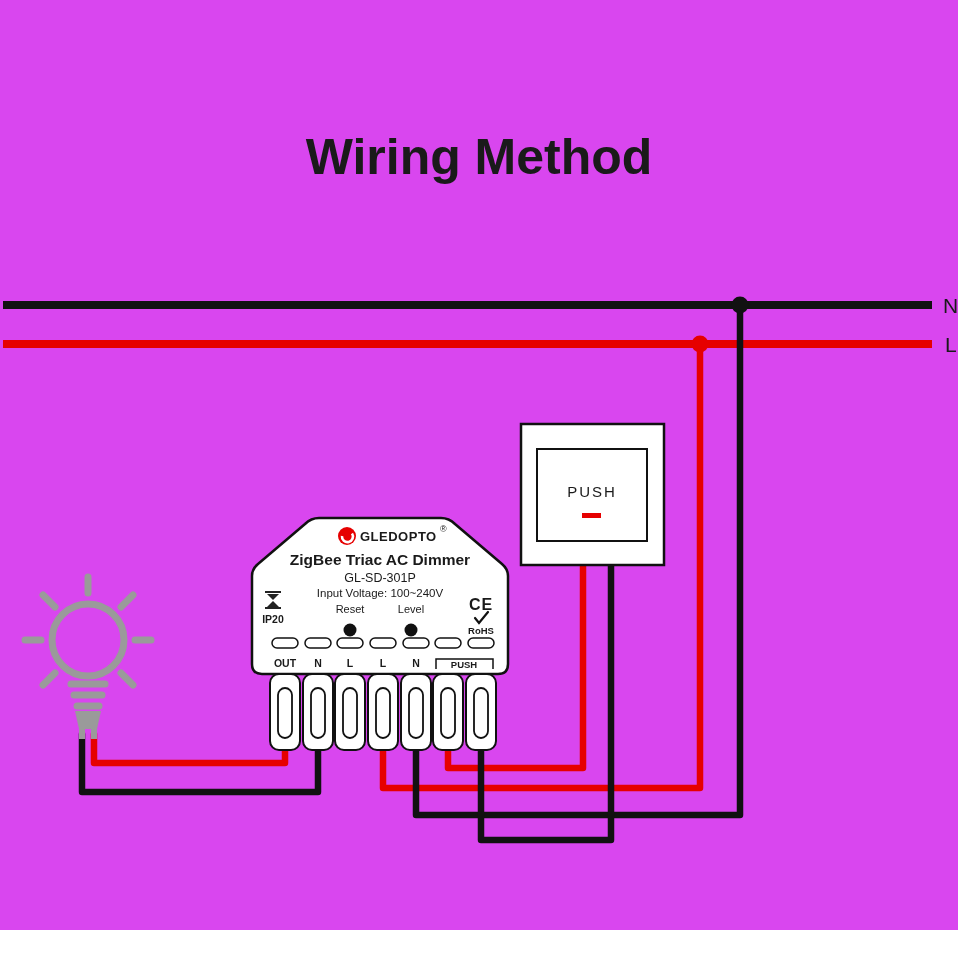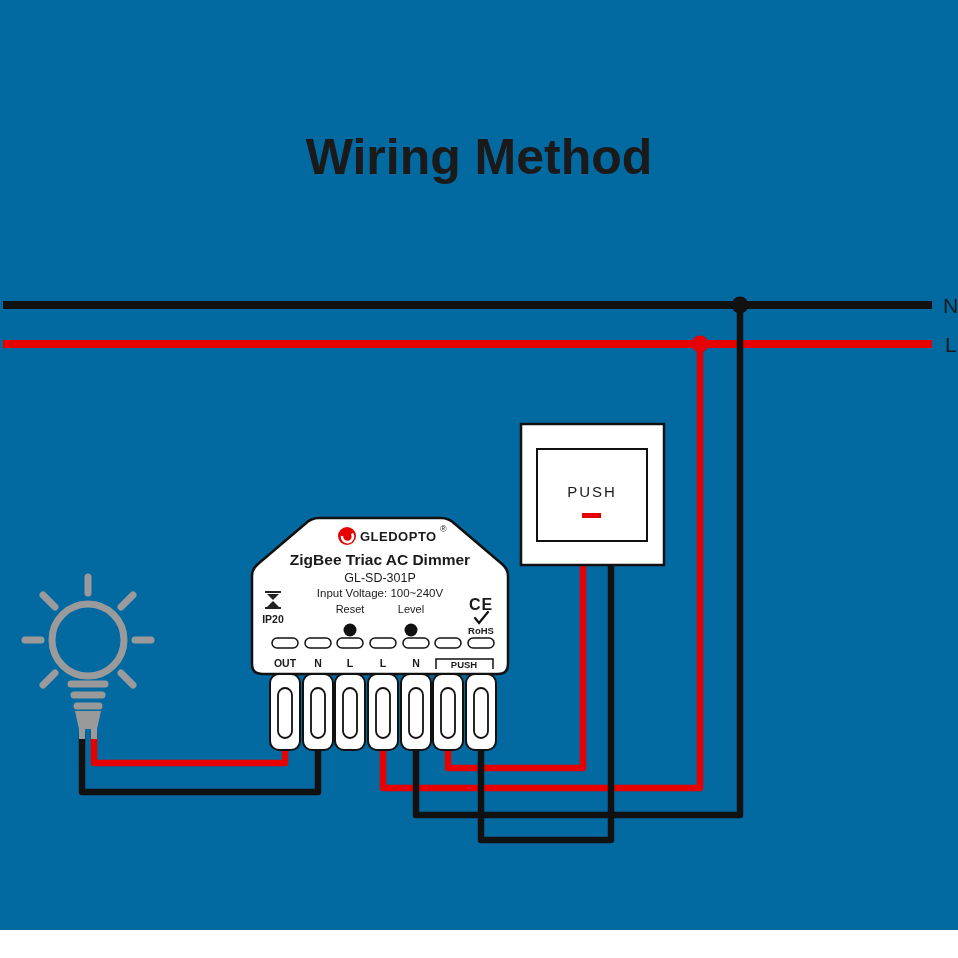--- a/index.html
+++ b/index.html
@@ -1,16 +1,16 @@
 <!DOCTYPE html>
 <html><head>
 <meta charset="utf-8">
 <style>
   html,body{margin:0;padding:0;background:#ffffff;}
-  .page{position:relative;width:958px;height:930px;background:#0369a1;overflow:hidden;
+  .page{position:relative;width:958px;height:930px;background:#d946ef;overflow:hidden;
         font-family:"Liberation Sans",sans-serif;}
   svg{display:block;font-family:"Liberation Sans",sans-serif;}
   .t-bold{font-weight:bold;}
   text{fill:#1a1a1a;}
 </style>
 </head>
 <body>
 
 <div class="page">
 <svg width="958" height="958" viewBox="0 0 958 958">

